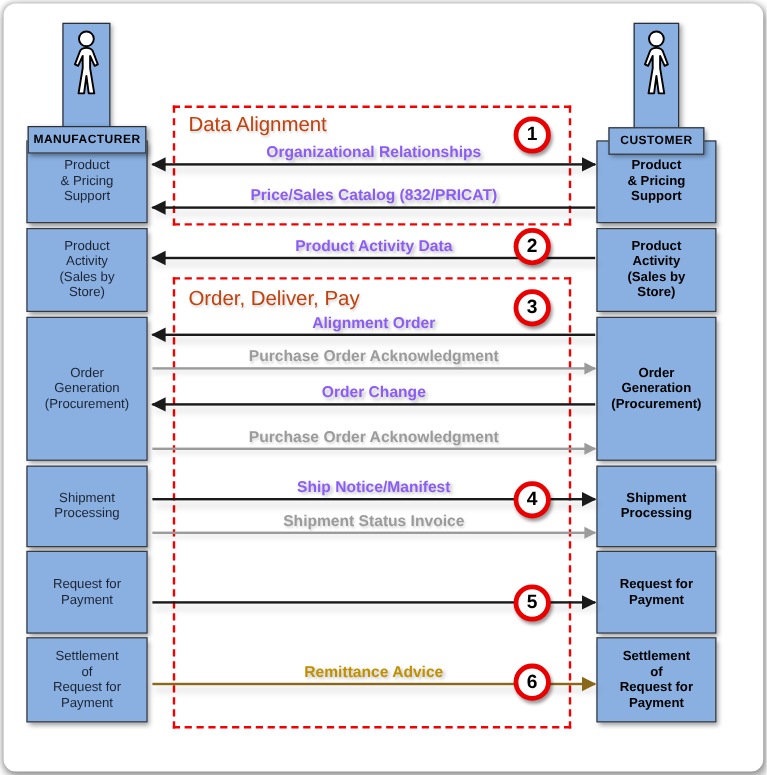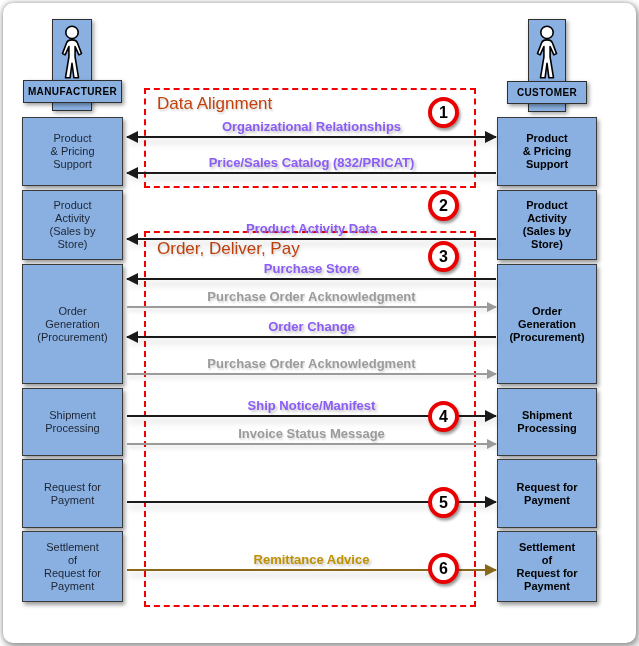--- a/index.html
+++ b/index.html
@@ -8,21 +8,21 @@
   .frame{position:absolute;inset:3px;border-radius:10px;background:#fff;
          box-shadow:2px 3px 7px 1px rgba(0,0,0,0.40), -1px -1px 4px rgba(0,0,0,0.18);}
 
   
   .plate{position:absolute;background:#89B0E1;border:1px solid #2f2f2f;
          box-shadow:2px 2px 4px rgba(0,0,0,0.35);display:flex;justify-content:center;}
   .plate.man{left:52px;top:19px;width:38px;height:90px;}
   .plate.cust{left:528px;top:19px;width:36px;height:91px;}
   .actorbar{position:absolute;background:#89B0E1;border:1px solid #2f2f2f;z-index:5;
             box-shadow:2px 2px 4px rgba(0,0,0,0.4);display:flex;align-items:center;justify-content:center;
-            font-size:10px;font-weight:bold;color:#000;letter-spacing:.4px;}
+            font-size:10px;font-weight:bold;color:#000;letter-spacing:.4px;margin-top:25px;}
   .actorbar.man{left:23px;top:80px;width:97px;height:21px;}
   .actorbar.cust{left:507px;top:81px;width:78px;height:21px;}
   .person{margin-top:3px;}
 
   
   .box{position:absolute;background:#89B0E1;border:1px solid #3a3a3a;box-sizing:border-box;
        box-shadow:2px 3px 4px rgba(0,0,0,0.38);display:flex;align-items:center;justify-content:center;
        text-align:center;white-space:pre-line;z-index:2;padding:18px;}
   .col-l{left:22px;width:101px;font-size:11px;line-height:13px;color:#1d2433;}
   .col-r{left:497px;width:100px;font-size:11px;line-height:13px;font-weight:bold;color:#000;}
@@ -51,21 +51,21 @@
                     border-color:transparent transparent transparent var(--c);}
   .dir-left .line::before{display:block;}
   .dir-right .line::after{display:block;}
   .dir-both .line::before,.dir-both .line::after{display:block;}
   .c-black{--c:#1a1a1a;}
   .c-gray{--c:#9b9b9b;} .c-gray .lbl{color:#9b9b9b;text-shadow:1px 2px 2px rgba(0,0,0,0.15);}
   .c-gray .line{height:2px;box-shadow:1px 3px 4px rgba(0,0,0,0.15);}
   .c-gray .line::before{top:-4px;border-width:5px 10px 5px 0;}
   .c-gray .line::after{top:-4px;border-width:5px 0 5px 10px;}
   .c-gold{--c:#8a681a;} .c-gold .lbl{color:#bf9000;}
-  .m1{top:118px;} .m2{top:154px;} .m3{top:196px;margin-top:24px;} .m4{top:260px;} .m5{top:288px;}
+  .m1{top:118px;} .m2{top:154px;} .m3{top:196px;} .m4{top:260px;} .m5{top:288px;}
   .m6{top:318px;} .m7{top:355px;} .m8{top:397px;} .m9{top:425px;} .m10{top:483px;} .m11{top:551px;}
 
   
   .badge{position:absolute;left:428px;width:23px;height:23px;border:4px solid #e90000;
          border-radius:50%;background:#fff;color:#000;font-size:16px;font-weight:bold;
          line-height:23px;text-align:center;z-index:4;
          box-shadow:1.5px 2.5px 3px rgba(0,0,0,0.4);}
   .b1{top:97px;} .b2{top:190px;} .b3{top:241px;} .b4{top:401px;} .b5{top:487px;} .b6{top:553px;}
 </style>
 </head>
@@ -132,41 +132,41 @@
   </div>
   <div class="msg m2 dir-left c-black">
     <span class="lbl">Price/Sales Catalog (832/PRICAT)</span>
     <div class="line"></div>
   </div>
   <div class="msg m3 dir-left c-black">
     <span class="lbl">Product Activity Data</span>
     <div class="line"></div>
   </div>
   <div class="msg m4 dir-left c-black">
-    <span class="lbl">Purchase Store</span>
+    <span class="lbl">Alignment Order</span>
     <div class="line"></div>
   </div>
   <div class="msg m5 dir-right c-gray">
     <span class="lbl">Purchase Order Acknowledgment</span>
     <div class="line"></div>
   </div>
   <div class="msg m6 dir-left c-black">
     <span class="lbl">Order Change</span>
     <div class="line"></div>
   </div>
   <div class="msg m7 dir-right c-gray">
     <span class="lbl">Purchase Order Acknowledgment</span>
     <div class="line"></div>
   </div>
   <div class="msg m8 dir-right c-black">
     <span class="lbl">Ship Notice/Manifest</span>
     <div class="line"></div>
   </div>
   <div class="msg m9 dir-right c-gray">
-    <span class="lbl">Invoice Status Message</span>
+    <span class="lbl">Shipment Status Invoice</span>
     <div class="line"></div>
   </div>
   <div class="msg m10 dir-right c-black">
     <div class="line"></div>
   </div>
   <div class="msg m11 dir-right c-gold">
     <span class="lbl">Remittance Advice</span>
     <div class="line"></div>
   </div>
 

